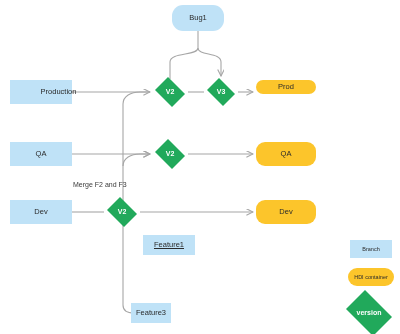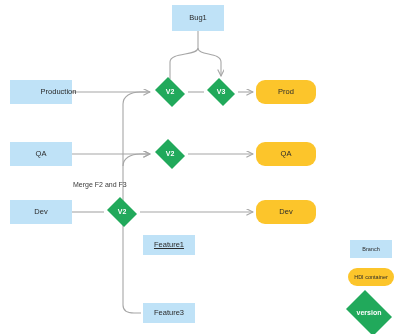--- a/index.html
+++ b/index.html
@@ -110,40 +110,40 @@
     <path d="M72,212 L104,212" fill="none" stroke="#a6a6a6" stroke-width="1.1"></path>
 
     <path d="M140,212 L253,212" fill="none" stroke="#a6a6a6" stroke-width="1.1" marker-end="url(#arrow)"></path>
 
     <path d="M123,212 L123,104 C123,96 131,92 140,92 L150,92" fill="none" stroke="#a6a6a6" stroke-width="1.1" marker-end="url(#arrow)"></path>
     <path d="M123,166 C123,158 131,154 140,154 L150,154" fill="none" stroke="#a6a6a6" stroke-width="1.1" marker-end="url(#arrow)"></path>
 
     <path d="M123,212 L123,305 C123,311 128,313 134,313 L141,313" fill="none" stroke="#a6a6a6" stroke-width="1.1"></path>
   </svg>
 
-  <div class="node branch-node" style="left:172px; top:5px; width:52px; height:26px;">
+  <div class="node branch-node" style="left:172px; top:5px; width:52px; height:26px;border-radius:11px;">
     <span>Bug1</span>
   </div>
   <div class="node branch-node" style="left:10px; top:80px; width:62px; height:24px;padding-left:35px;">
     <span>Production</span>
   </div>
   <div class="node branch-node" style="left:10px; top:142px; width:62px; height:24px;">
     <span>QA</span>
   </div>
   <div class="node branch-node" style="left:10px; top:200px; width:62px; height:24px;">
     <span>Dev</span>
   </div>
   <div class="node branch-node" style="left:143px; top:235px; width:52px; height:20px;text-decoration:underline;">
     <span>Feature1</span>
   </div>
-  <div class="node branch-node" style="left:143px; top:303px; width:52px; height:20px;">
+  <div class="node branch-node" style="left:131px; top:303px; width:40px; height:20px;">
     <span>Feature3</span>
   </div>
 
-  <div class="node container-node" style="left:256px; top:80px; width:60px; height:24px;border-radius:9px;">
+  <div class="node container-node" style="left:256px; top:80px; width:60px; height:14px;border-radius:9px;">
     <span>Prod</span>
   </div>
   <div class="node container-node" style="left:256px; top:142px; width:60px; height:24px;">
     <span>QA</span>
   </div>
   <div class="node container-node" style="left:256px; top:200px; width:60px; height:24px;">
     <span>Dev</span>
   </div>
 
   <div class="node version-node" style="left:153px; top:79px; width:34px; height:26px;">

